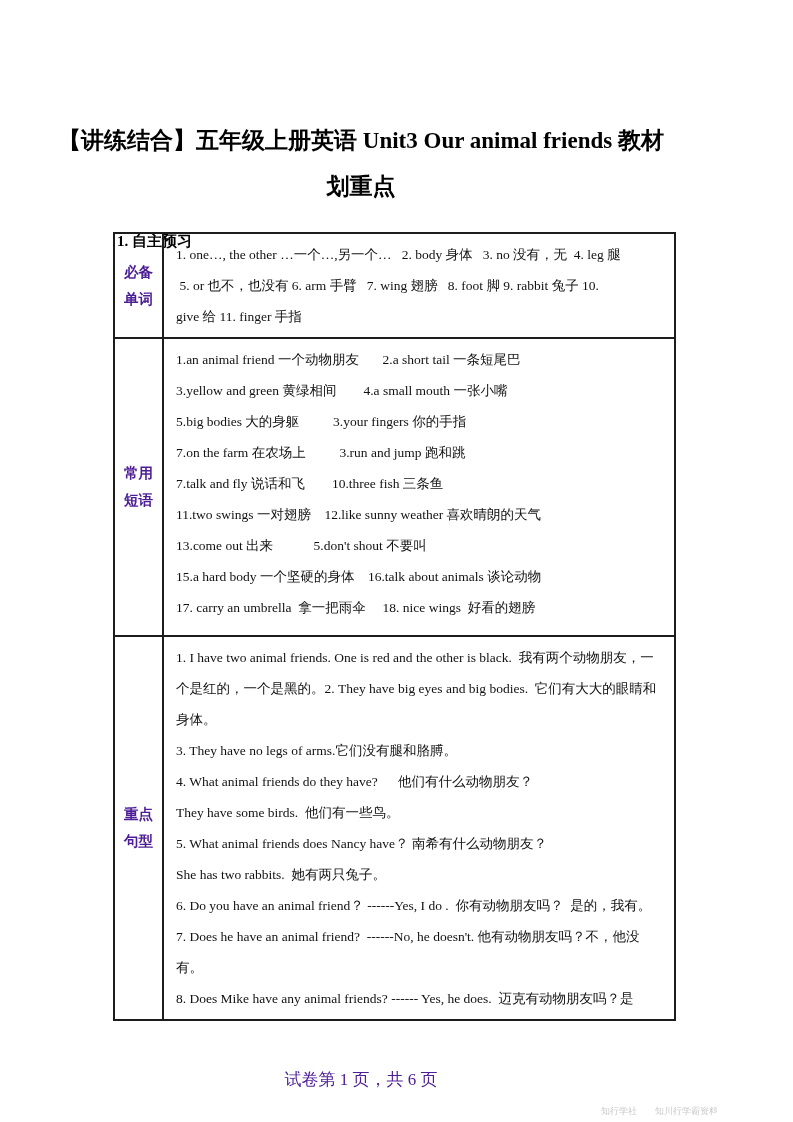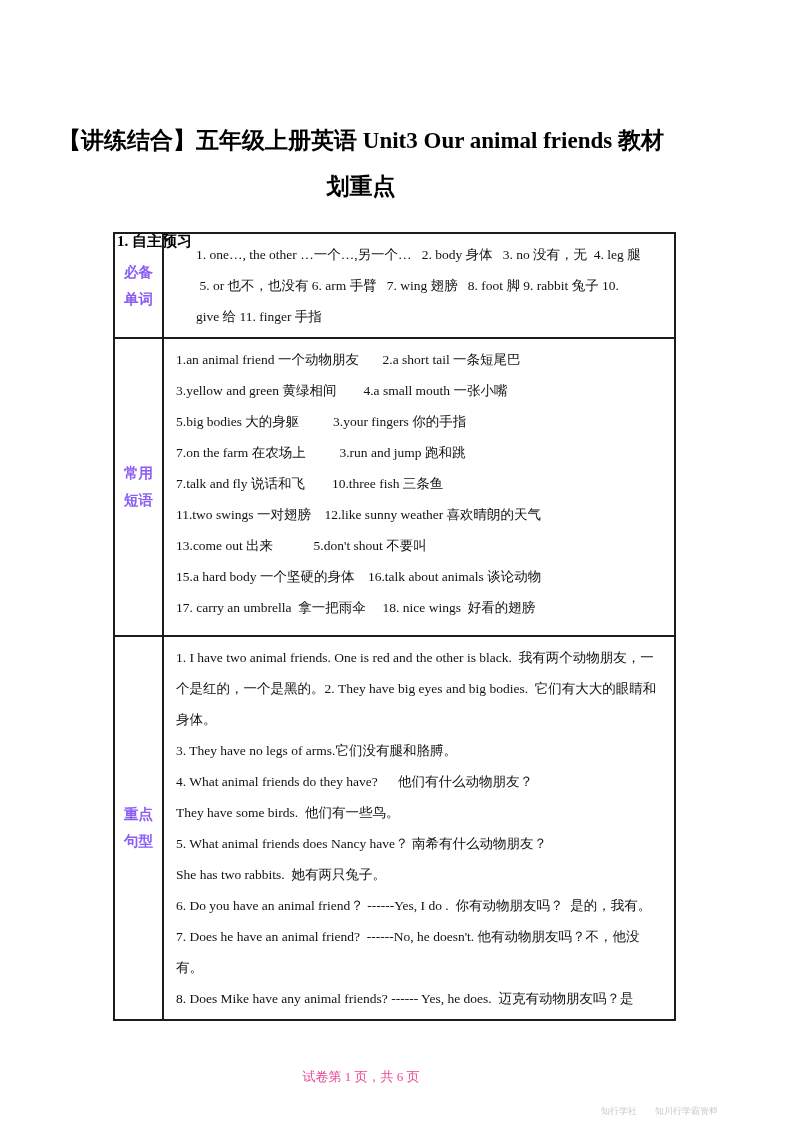--- a/index.html
+++ b/index.html
@@ -51,43 +51,43 @@
     flex: 0 0 49px;
     border-right: 2px solid #1c1c1c;
     display: flex;
     align-items: center;
     justify-content: center;
     text-align: center;
     font-weight: bold;
     font-size: 14.5px;
     line-height: 27px;
     white-space: pre-line;
-    color: #8b5cf6;
+    color: #4c1d95;
   }
   .content-cell {
     flex: 1 1 auto;
     padding: 5px 6px 5px 12px;
   }
-  .row-words    { min-height: 100px; margin-left: 20px; }
+  .row-words    { min-height: 100px; }
   .row-phrases  { min-height: 296px; }
   .row-patterns { min-height: 374px; }
   .content-line {
     font-size: 13.5px;
     line-height: 31px;
     white-space: pre-wrap;
     color: #111;
   }
   .footer {
     position: absolute;
     top: 1068px;
     left: 0;
     right: 0;
     text-align: center;
-    font-size: 13px;
-    color: #ec4899;
+    font-size: 17px;
+    color: #4c1d95;
   }
   .watermark {
     position: absolute;
     right: 4px;
     bottom: 4px;
     font-size: 9px;
     color: #c9c9c9;
     font-family: "Liberation Sans", "DejaVu Sans", sans-serif;
     white-space: pre;
   }

